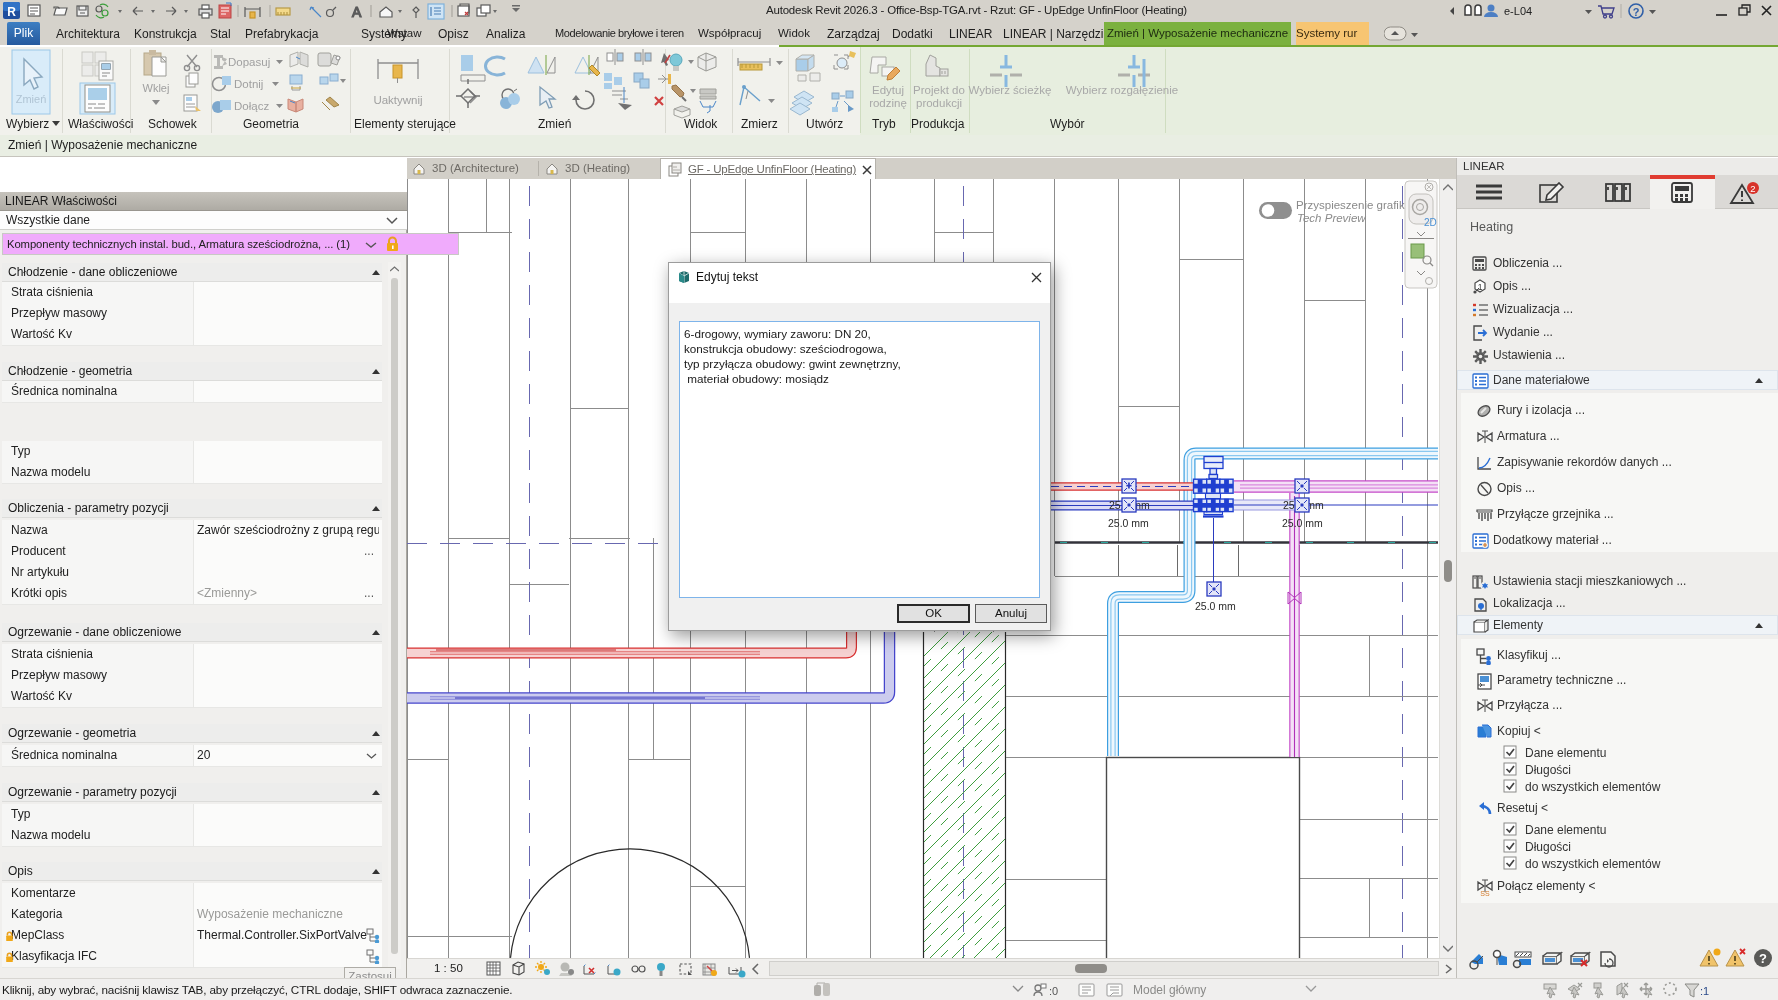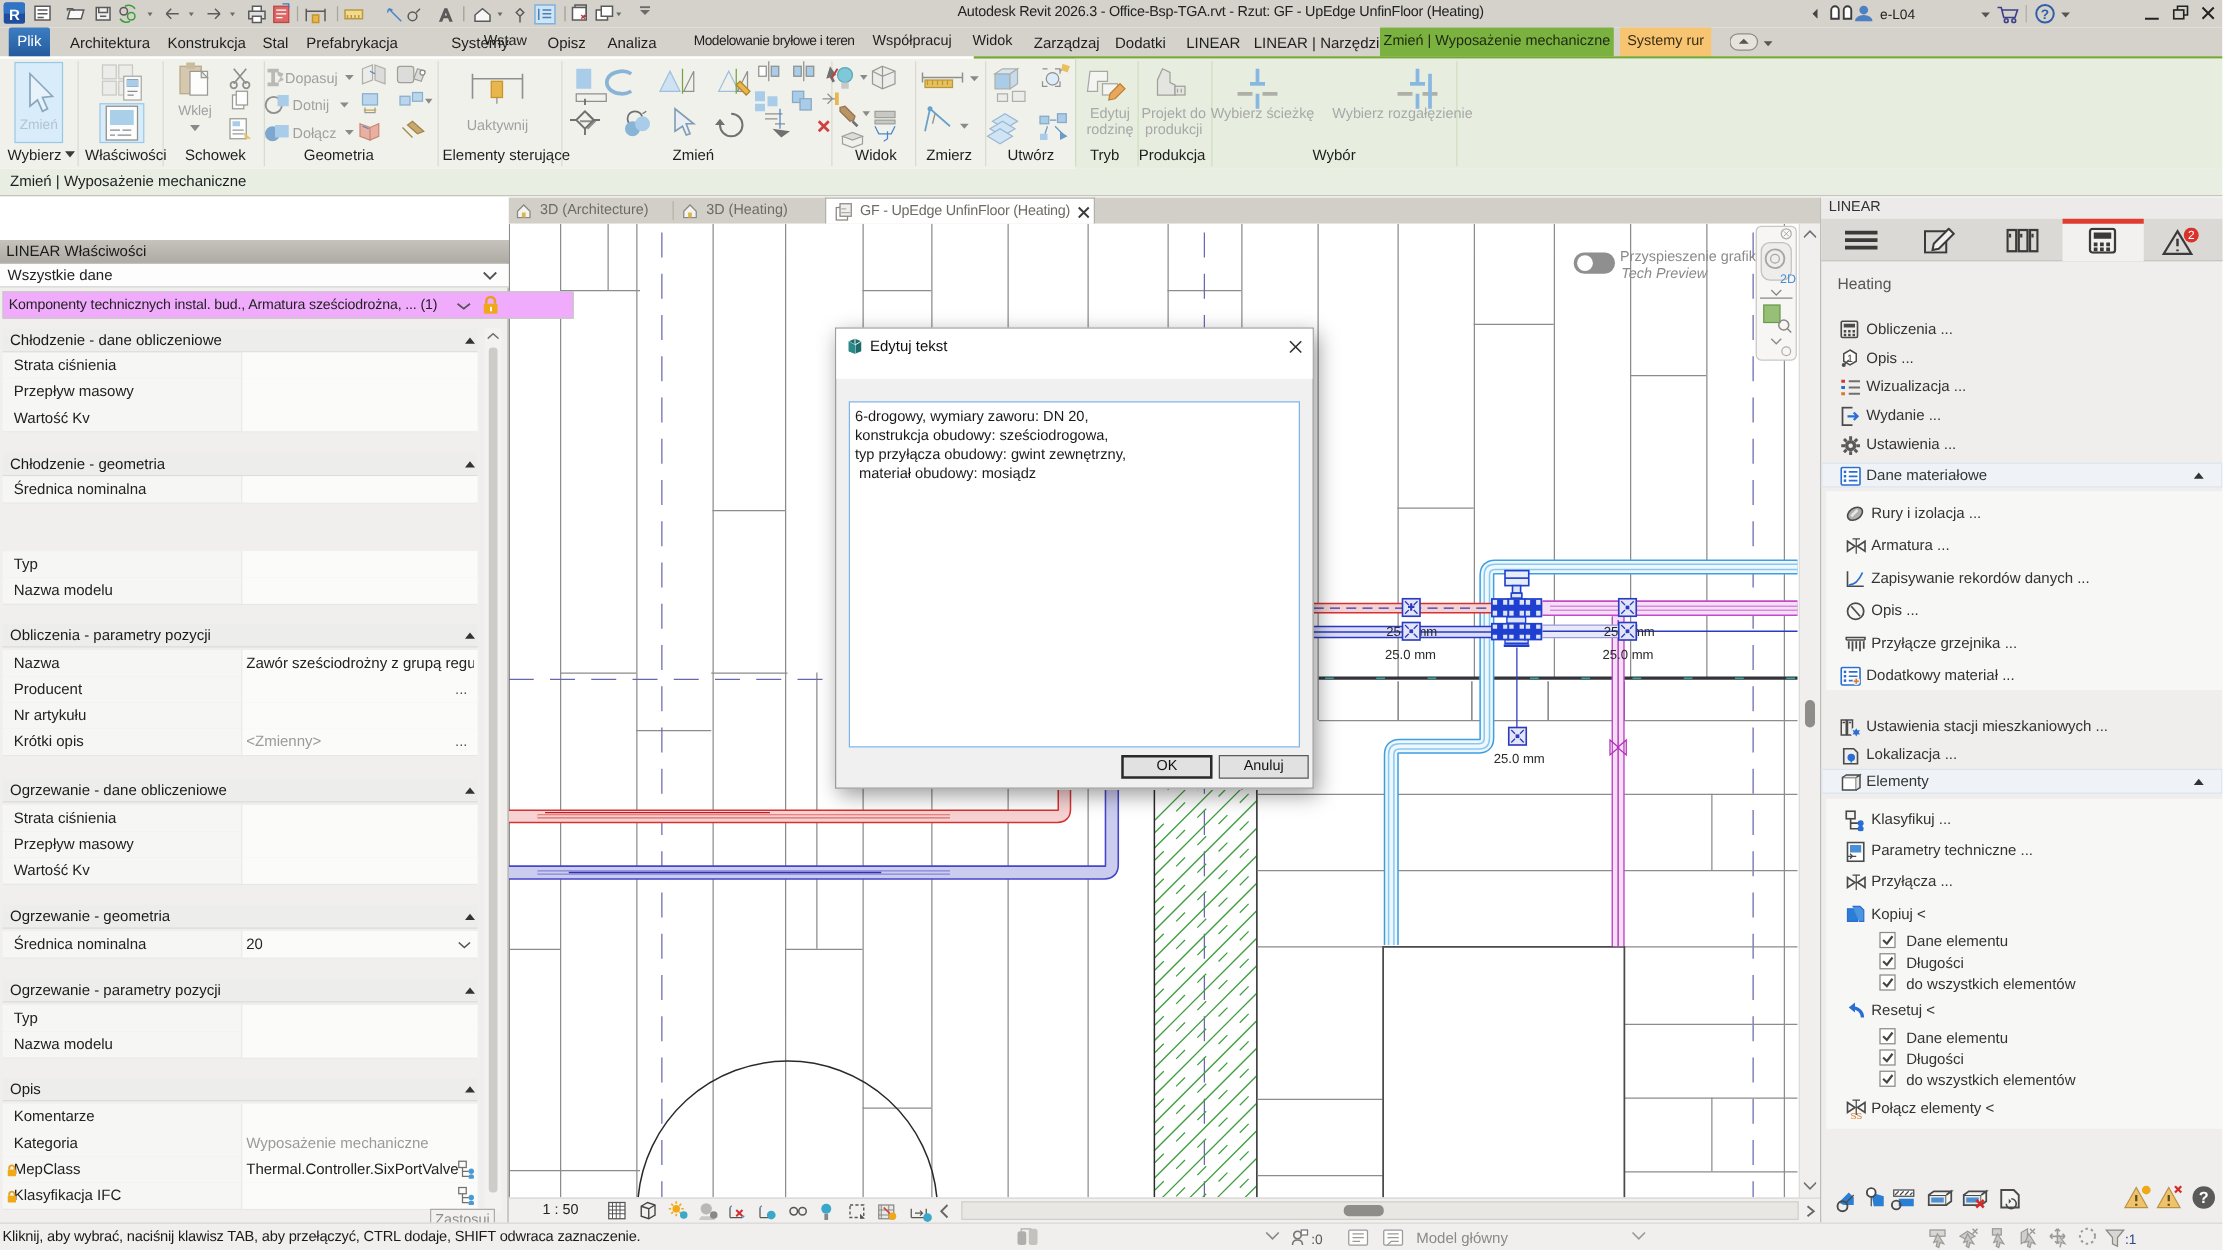--- a/index.html
+++ b/index.html
@@ -117,21 +117,21 @@
     <div class="t" style="left:438px;top:5px;font-size:12px;color:#1e1e1e;">Opisz</div>
     <div class="t" style="left:486px;top:5px;font-size:12px;color:#1e1e1e;">Analiza</div>
     <div class="t" style="left:555px;top:5px;font-size:11px;letter-spacing:-0.4px;color:#1e1e1e;">Modelowanie bryłowe i teren</div>
     <div class="t" style="left:698px;top:5px;font-size:11.5px;color:#1e1e1e;">Współpracuj</div>
     <div class="t" style="left:778px;top:5px;font-size:11.5px;color:#1e1e1e;">Widok</div>
     <div class="t" style="left:827px;top:5px;font-size:12px;color:#1e1e1e;">Zarządzaj</div>
     <div class="t" style="left:892px;top:5px;font-size:12px;color:#1e1e1e;">Dodatki</div>
     <div class="t" style="left:949px;top:5px;font-size:12px;color:#1e1e1e;">LINEAR</div>
     <div class="t" style="left:1003px;top:5px;font-size:12px;color:#1e1e1e;">LINEAR | Narzędzia</div>
   <div class="abs" style="left:1104px;top:0;width:187px;height:23px;background:#7bb13f;color:#1c2a10;font-size:11.5px;text-align:center;line-height:23px;">Zmień | Wyposażenie mechaniczne</div>
-  <div class="abs" style="left:1296px;top:0;width:73px;height:23px;background:#f7c572;color:#3a2c12;font-size:11.5px;text-align:center;line-height:23px;">Systemy rur</div>
+  <div class="abs" style="left:1296px;top:0;width:73px;height:23px;background:#f7c572;color:#3a2c12;font-size:11.5px;line-height:23px;">Systemy rur</div>
   <svg class="abs" style="left:1384px;top:4px" width="36" height="16">
       <rect x="0" y="1" width="22" height="13" rx="6.5" fill="#e6e3dc" stroke="#8f8c85"></rect>
       <path d="M7 9l4-4 4 4z" fill="#555"></path>
       <path d="M27 7h7l-3.5 4z" fill="#555"></path>
     </svg>
 </div>
 <div class="abs" id="greenline"></div>
 <div class="abs" id="ribbon"></div>
 <div class="abs" id="ribbongreen"></div>
 <svg class="abs" style="left:0;top:47px" width="1778" height="88" viewBox="0 0 1778 88">
@@ -384,21 +384,21 @@
       <path d="M2 7l5-5 5 5v5H2z" fill="#f4f3f1" stroke="#8a8782"></path>
       <rect x="5.5" y="8" width="3" height="4" fill="#d8b84c"></rect>
     </svg>
   <div class="t" style="left:158px;top:4px;font-size:11.5px;color:#6e6b66;">3D (Heating)</div>
   <div class="abs" style="left:253px;top:0;width:216px;height:21px;background:#ffffff;border:1px solid #b5b2ab;border-bottom:none;box-sizing:border-box;">
     <svg class="abs" style="left:7px;top:3px" width="15" height="15">
         <rect x="1" y="4" width="9" height="10" fill="#fff" stroke="#8a8782"></rect>
         <rect x="4" y="1" width="9" height="10" fill="#f0efed" stroke="#8a8782"></rect>
         <path d="M5 5h4M5 8h7" stroke="#b0ada8"></path>
       </svg>
-    <div class="t" style="left:27px;top:4px;font-size:11.5px;letter-spacing:-0.2px;color:#6e6b66;">GF - UpEdge UnfinFloor (Heating)</div>
+    <div class="t" style="left:27px;top:4px;font-size:11.5px;letter-spacing:-0.2px;color:#6e6b66;text-decoration:underline;">GF - UpEdge UnfinFloor (Heating)</div>
     <svg class="abs" style="left:201px;top:6px" width="10" height="10">
         <path d="M1 1l8 8M9 1l-8 8" stroke="#3a3a3a" stroke-width="1.5"></path>
       </svg>
   </div>
 </div>
 <div class="abs" id="canvaswrap" style="left:407px;top:179px;width:1032px;height:779px;background:#fff;">
 <svg width="1032" height="779" viewBox="407 179 1032 779" style="position:absolute;left:0;top:0;">
 
   <g stroke="#8c8c8c" stroke-width="1">
     <path d="M407.5 179V958M448.5 179V958M486.5 179V232M509.5 179V958M653.5 538V759M570.5 179V958M628.5 179V958M690.5 179V958M745.5 179V958M806.5 179V958M870.5 179V958M934.5 179V632M993.5 179V632"></path>

